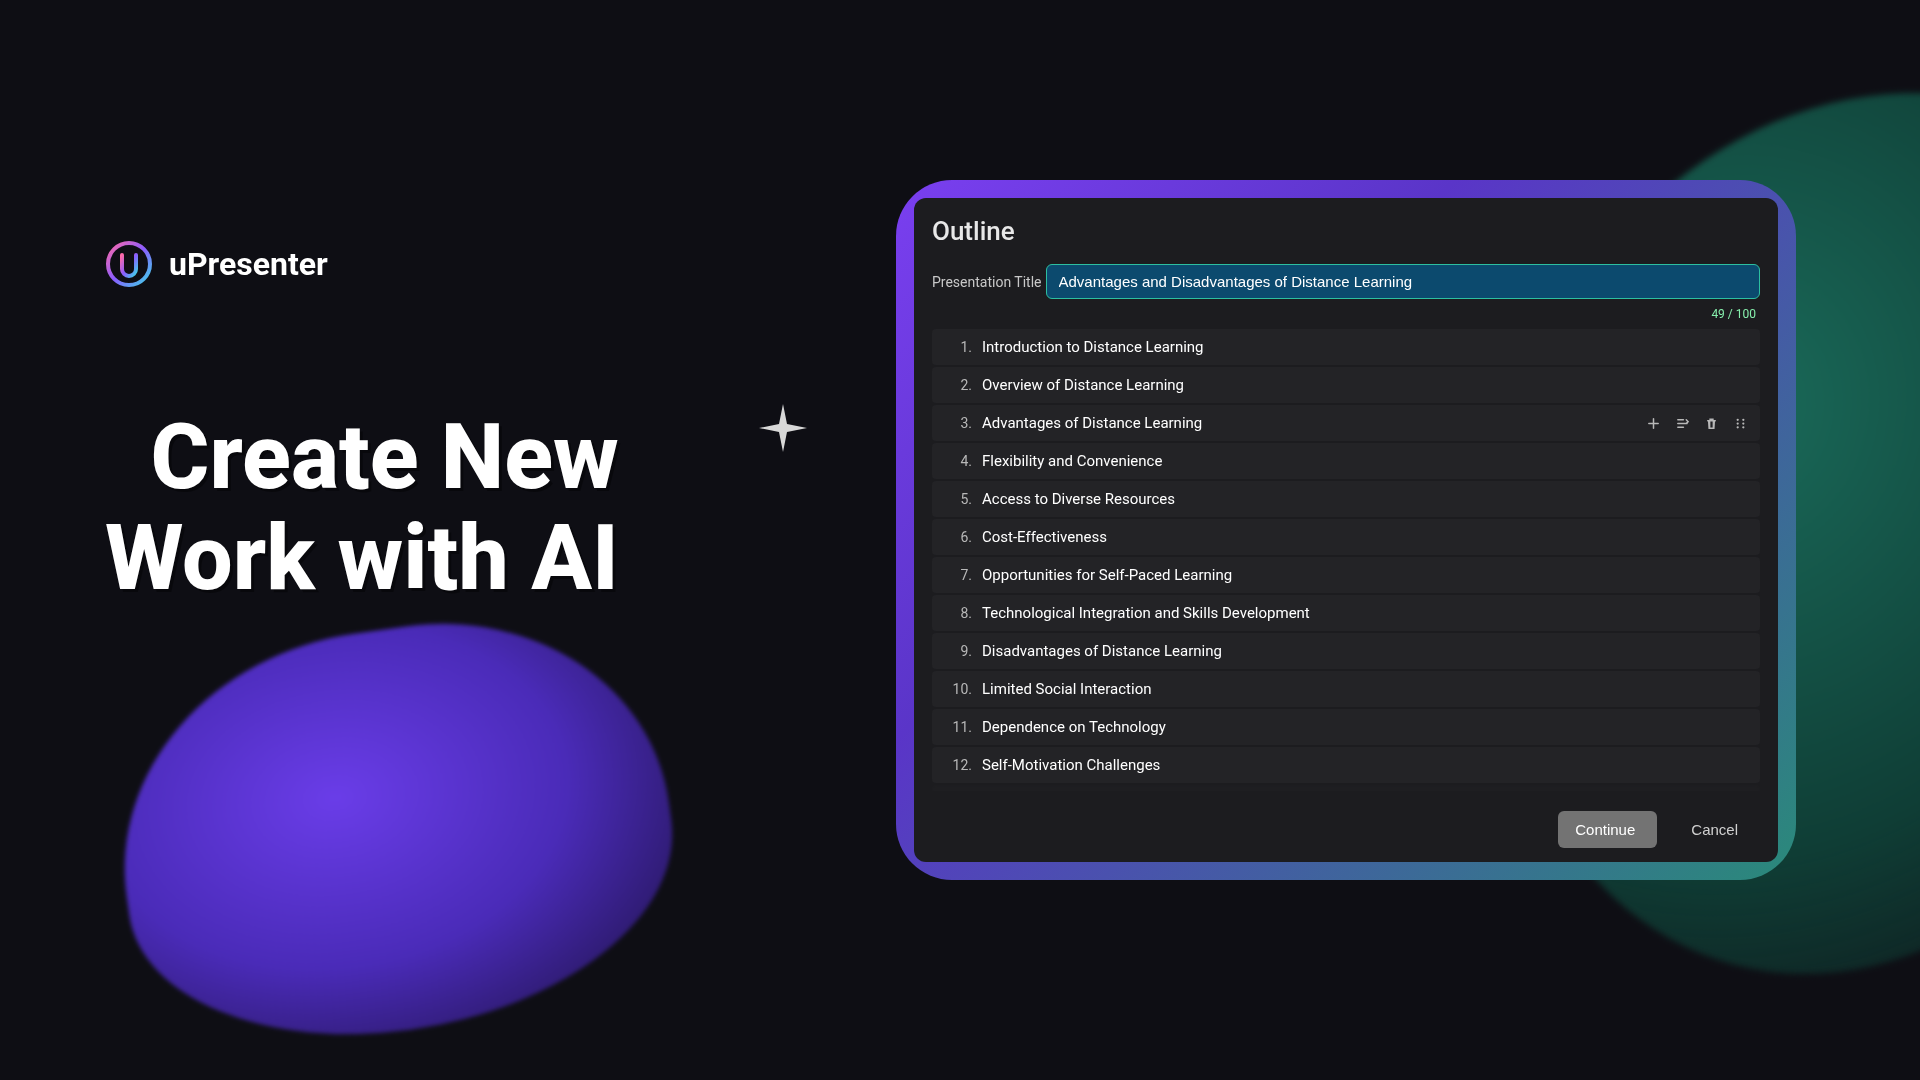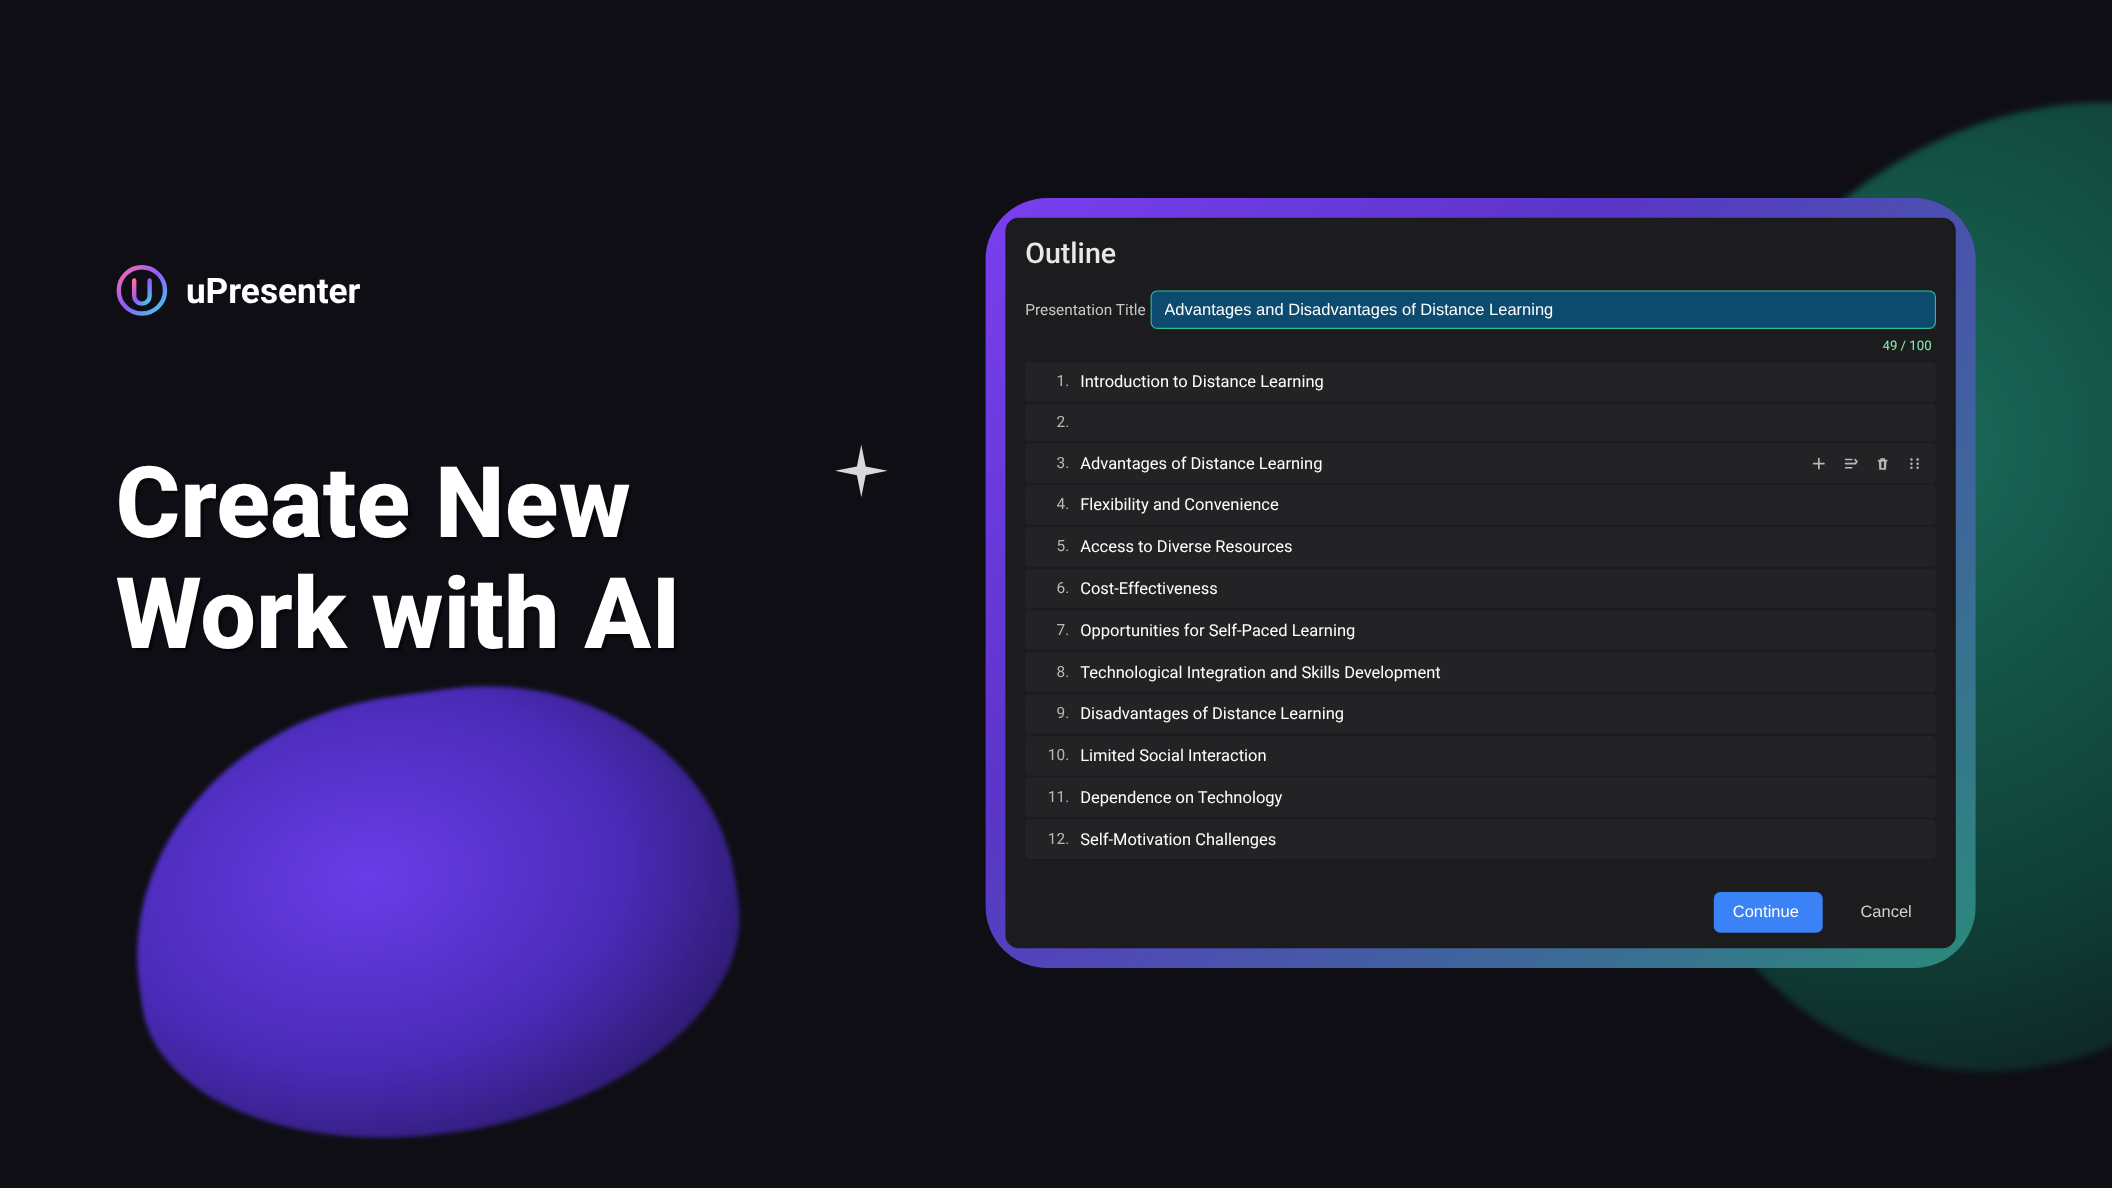--- a/index.html
+++ b/index.html
@@ -35,20 +35,21 @@
   transform: rotate(15deg);
   filter: blur(3px);
 }
 
 
 .left-col {
   position: absolute;
   left: 105px;
   top: 240px;
   z-index: 5;
+  text-align: right;
 }
 .logo-row {
   display: flex;
   align-items: center;
   gap: 16px;
   margin-bottom: 120px;
 }
 .logo-mark {
   width: 48px;
   height: 48px;
@@ -182,21 +183,21 @@
   margin-top: 6px;
 }
 .btn {
   padding: 10px 22px;
   border-radius: 6px;
   font-size: 15px;
   border: none;
   cursor: pointer;
 }
 .btn-primary {
-  background: #3b82f6;
+  background: #737373;
   color: #ffffff;
   font-weight: 500;
   padding-left: 17px;
 }
 .btn-secondary {
   background: transparent;
   color: #d0d0d0;
 }
 </style>
 </head>
@@ -244,20 +245,21 @@
     </div>
     <div class="char-count">49 / 100</div>
 
     <div class="outline-list" id="outline-list">
         <div class="outline-item">
           <span class="outline-num">1.</span>
           <span class="outline-text">Introduction to Distance Learning</span>
         </div>
         <div class="outline-item">
           <span class="outline-num">2.</span>
+          <span class="outline-text">Overview of Distance Learning</span>
         </div>
         <div class="outline-item">
           <span class="outline-num">3.</span>
           <span class="outline-text">Advantages of Distance Learning</span>
           <span class="item-actions">
             <svg viewBox="0 0 16 16" class="item-icon">
               <path d="M8 3v10 M3 8h10" fill="none" stroke="currentColor" stroke-width="1.6" stroke-linecap="round"></path>
             </svg>
             <svg viewBox="0 0 16 16" class="item-icon">
               <path d="M3 4h6 M3 8h10 M3 12h6 M12 4l2 2-2 2" fill="none" stroke="currentColor" stroke-width="1.6" stroke-linecap="round"></path>

